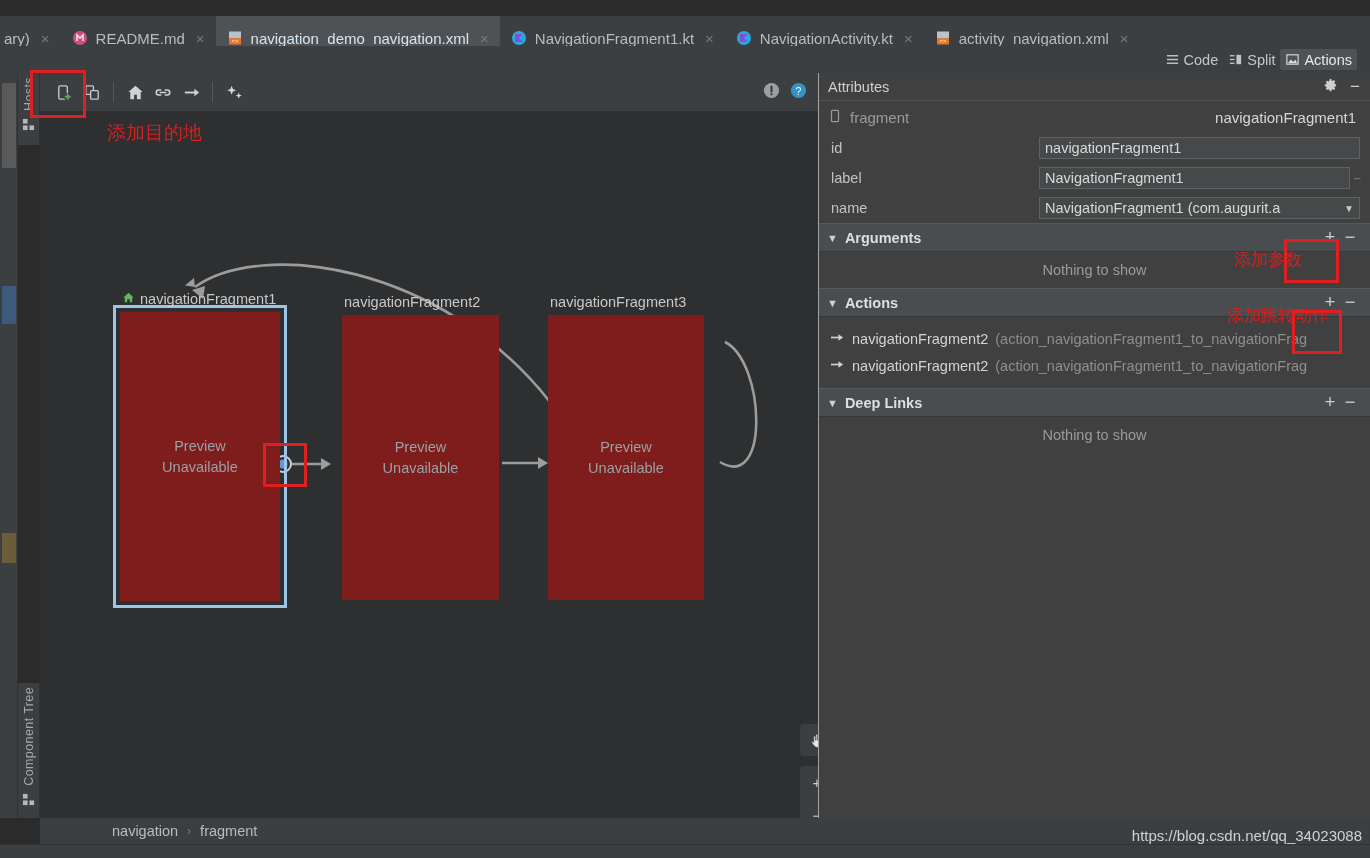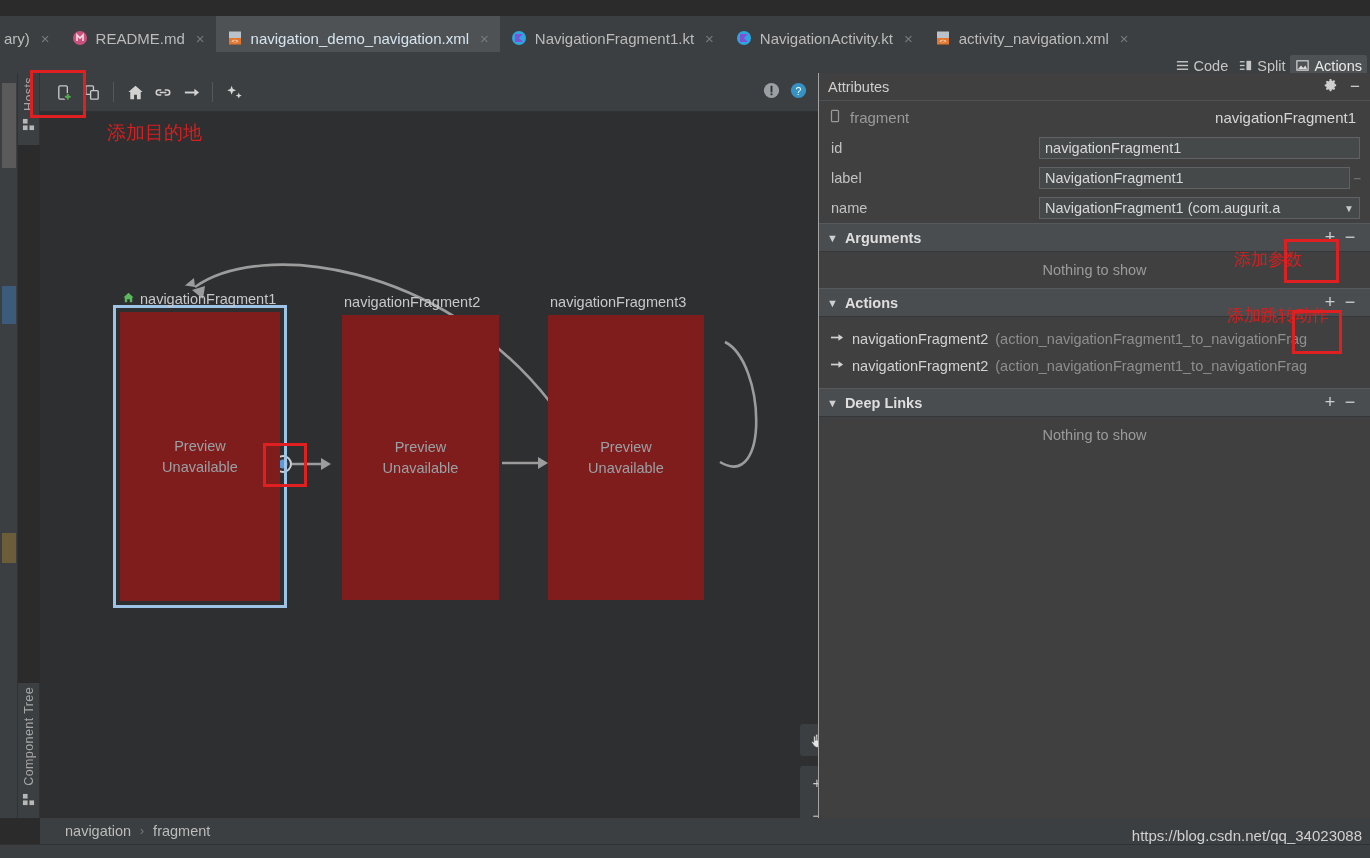--- a/index.html
+++ b/index.html
@@ -36,24 +36,24 @@
   .tab.partial { padding-left: 4px; }
   .tab .squiggle { text-decoration: none; position: relative; }
   .tab .squiggle::after {
     content:""; position:absolute; left:0; right:0; bottom:-3px; height:3px;
     background: repeating-linear-gradient(135deg,#c9503c 0 2px, transparent 2px 4px);
   }
   .ico { width: 17px; height: 17px; display: inline-block; flex: none; }
 
   
   .modebar {
-    position: absolute; left: 0; top: 52px; width: 1370px; height: 28px;
+    position: absolute; left: 0; top: 46px; width: 1370px; height: 28px;
     background: #3c3f41;
     display: flex; justify-content: flex-end; align-items: center;
-    padding-right: 3px;
+    padding-right: 13px;
     border-bottom: 1px solid #2f3133;
   }
   .modebtn {
     display: flex; align-items: center; gap: 4px;
     height: 21px; padding: 0 5px; font-size: 14.5px; color: #c5c5c5;
     border-radius: 2px;
   }
   .modebtn.sel { background: #4e5254; color: #e8e8e8; }
 
   
@@ -166,21 +166,21 @@
     height: 27px; display: flex; align-items: center; gap: 7px;
     padding-left: 11px; font-size: 14.5px; white-space: nowrap; overflow: hidden;
   }
   .action-row .adest { color: #d2d2d2; }
   .action-row .aid { color: #8e8e8e; }
 
   
   .breadcrumb {
     position: absolute; left: 40px; top: 818px; width: 1330px; height: 26px;
     background: #3c3f41; display: flex; align-items: center;
-    padding-left: 25px; font-size: 14.5px; color: #bbbbbb; gap: 9px;
+    padding-left: 72px; font-size: 14.5px; color: #bbbbbb; gap: 9px;
   }
   .breadcrumb .bsep { color: #7a7a7a; font-size: 12px; }
   .statusbar {
     position: absolute; left: 0; top: 844px; width: 1370px; height: 14px;
     background: #3c3f41; border-top: 1px solid #2f3133;
   }
   .watermark {
     position: absolute; right: 8px; top: 827px;
     font-size: 15px; color: #d0d0d0; z-index: 40;
   }

